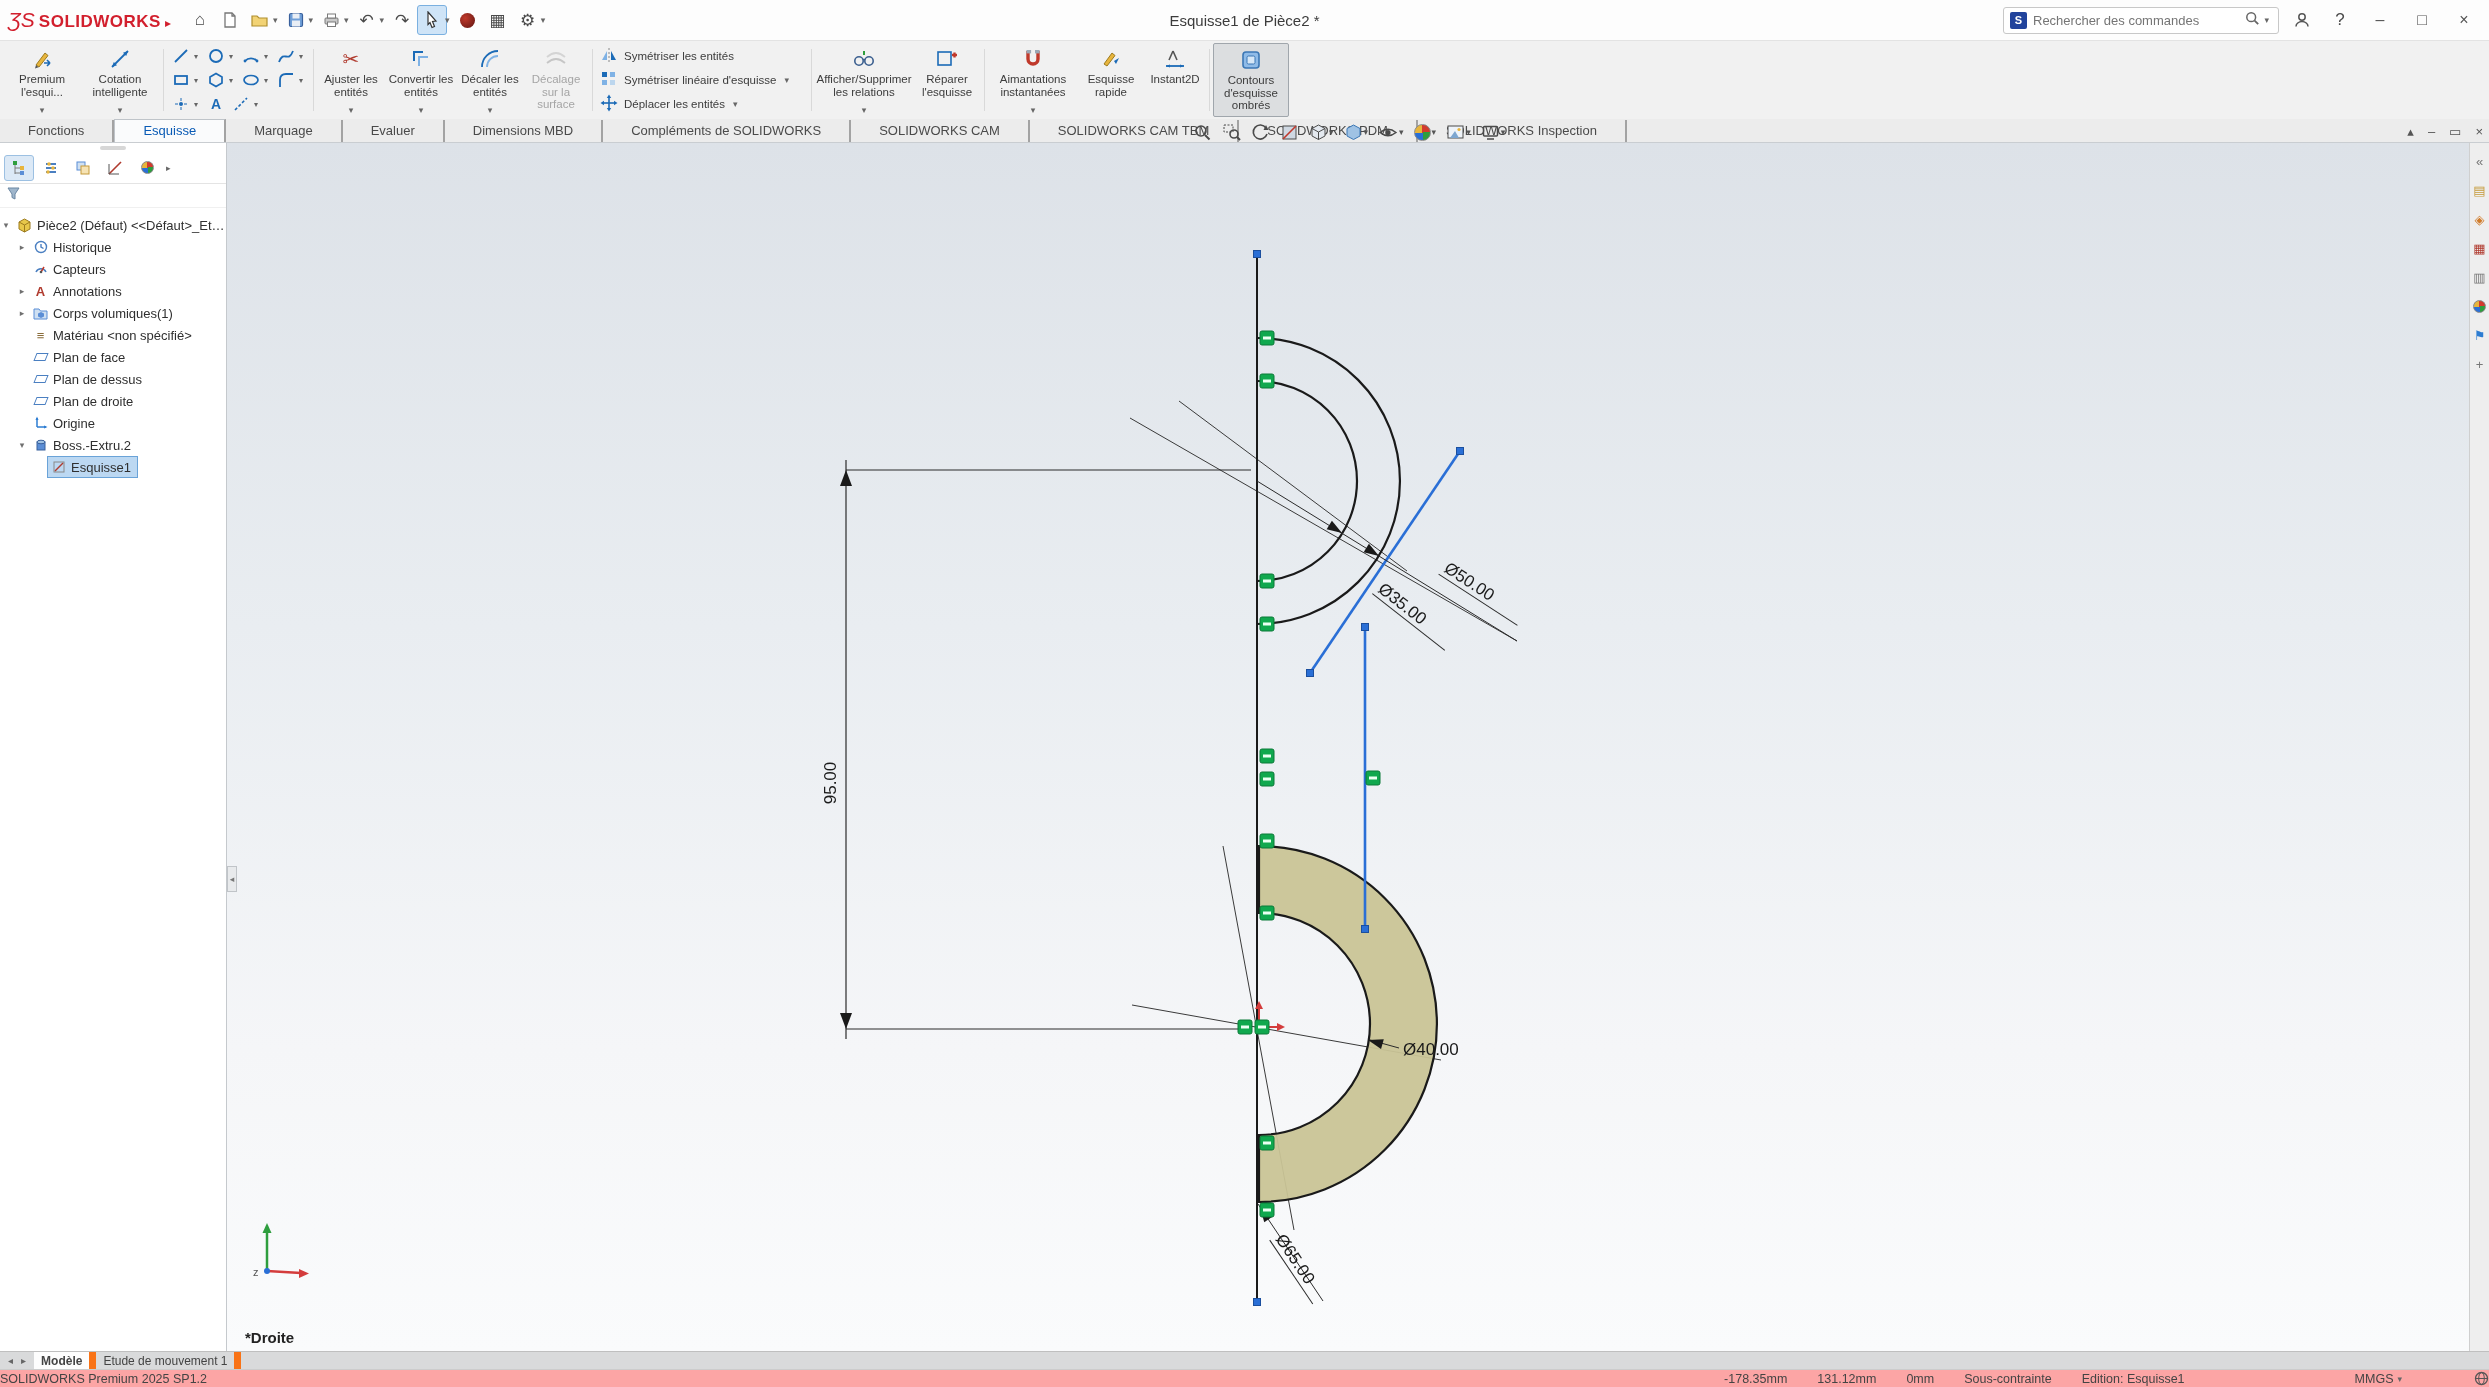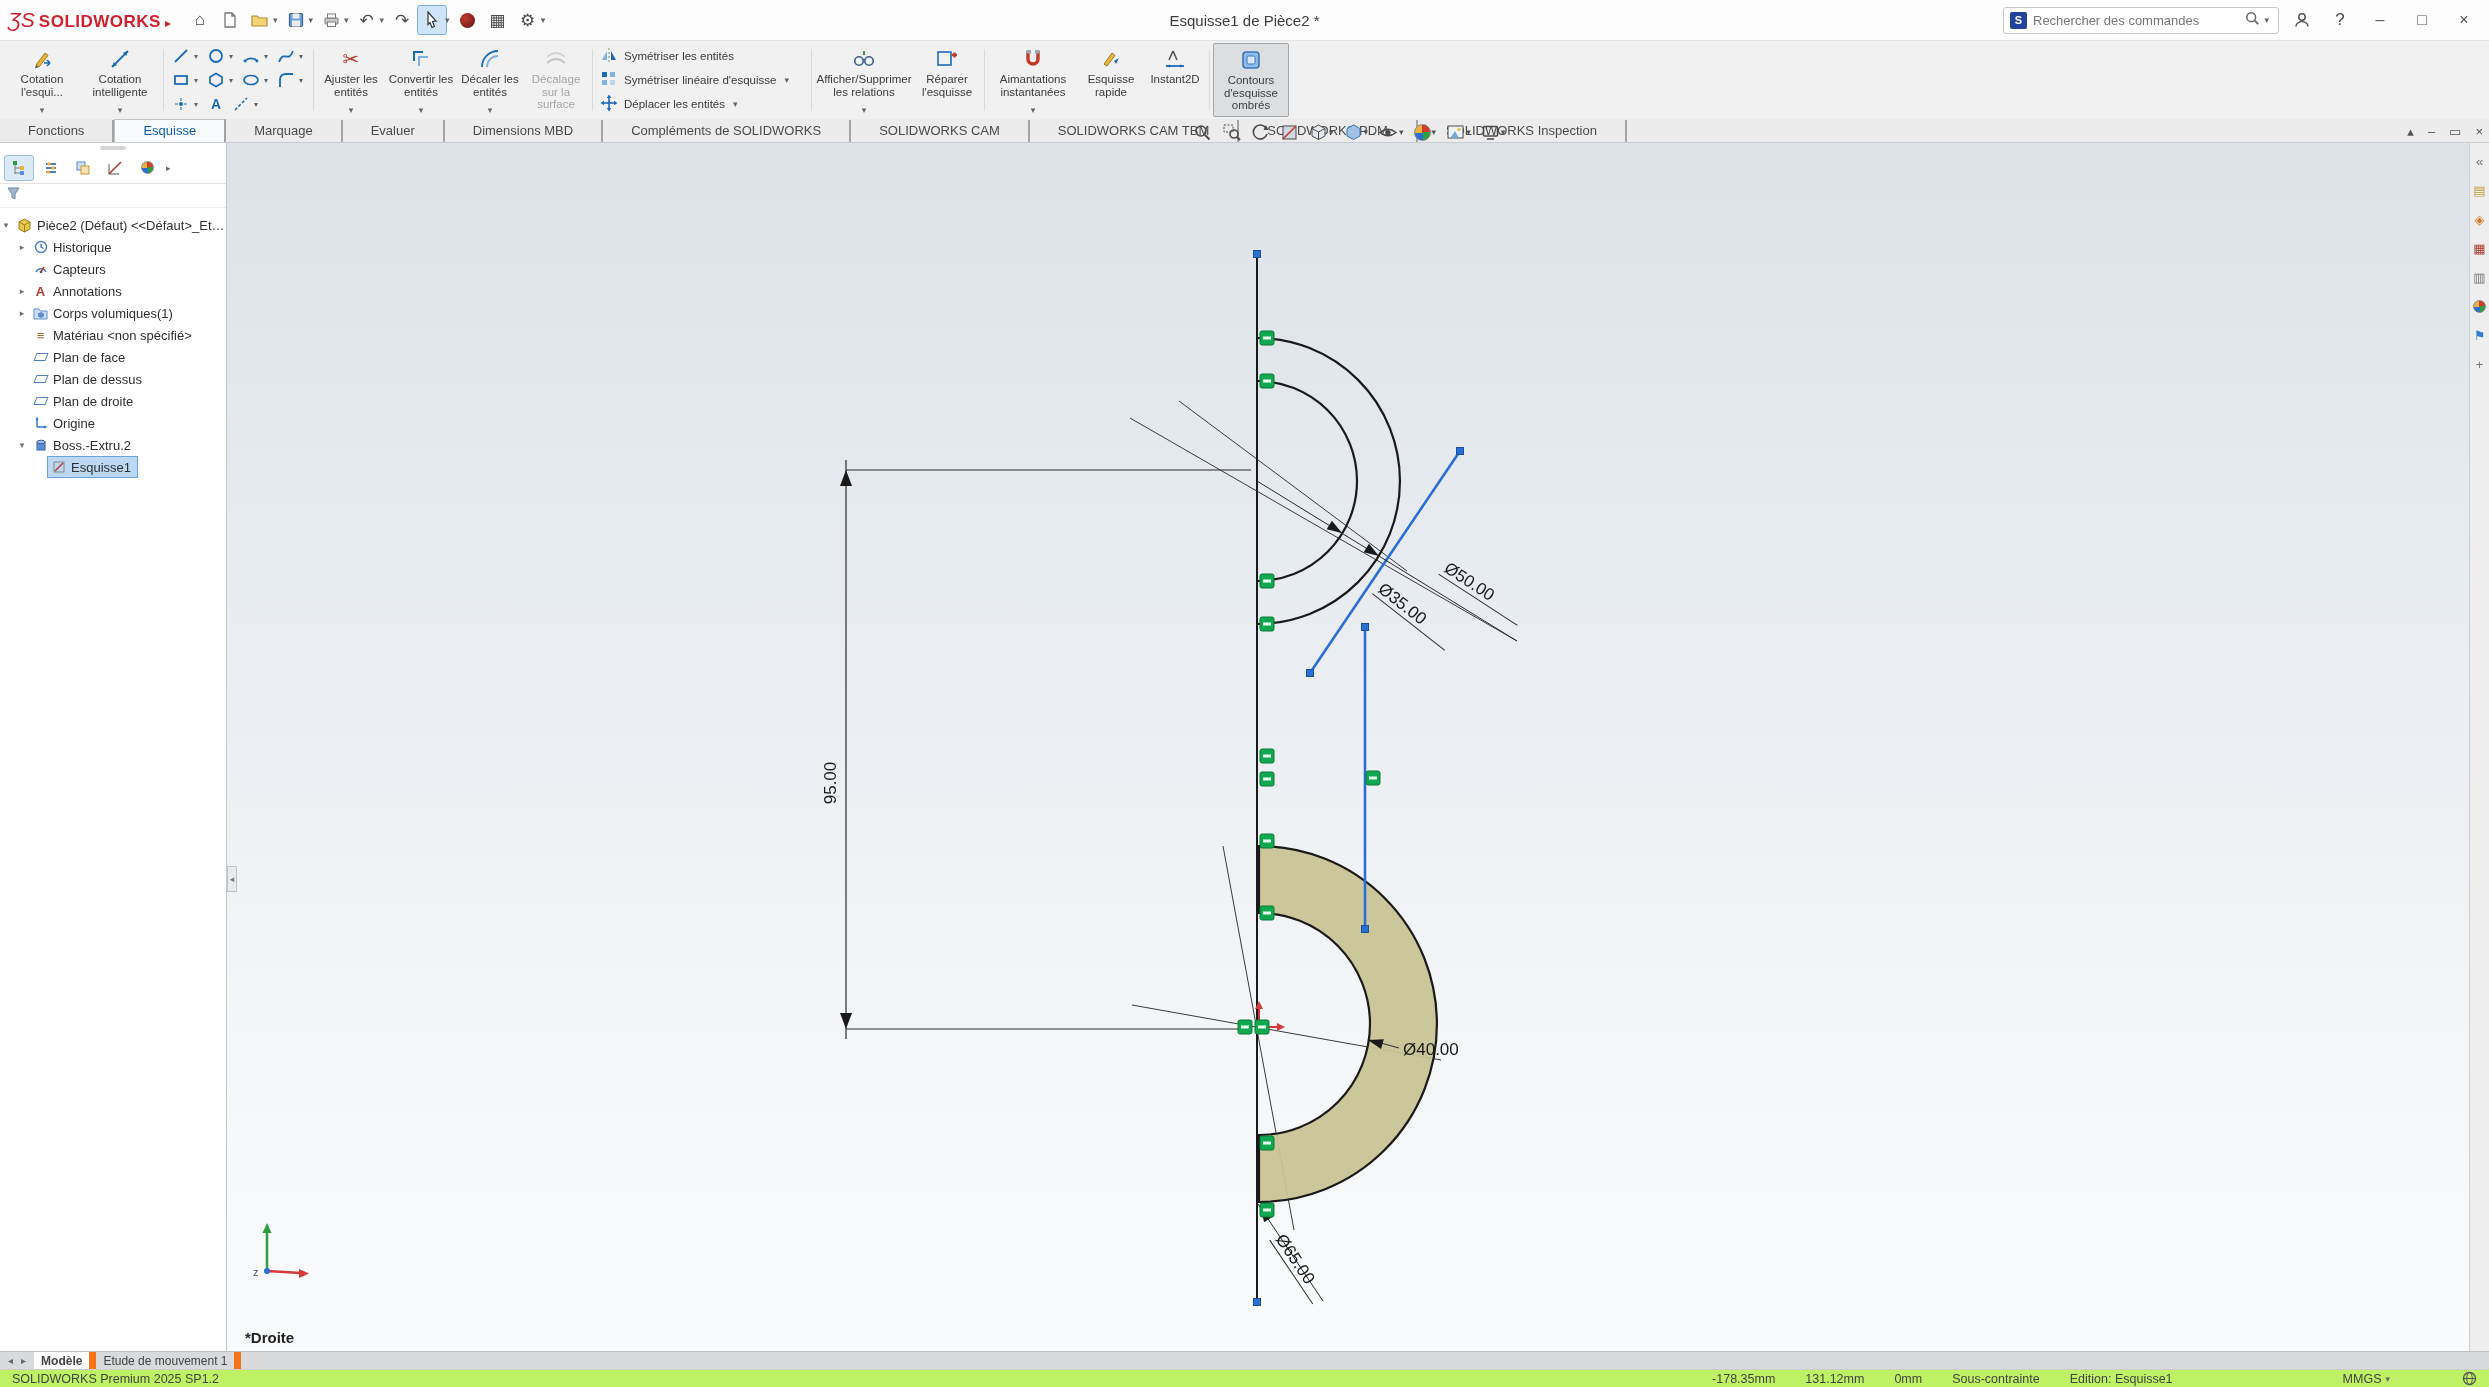--- a/index.html
+++ b/index.html
@@ -78,21 +78,21 @@
   .taskstrip{position:absolute;left:2469px;top:0;width:20px;height:1208px;background:#eeeeee;border-left:1px solid #cfcfcf;display:flex;flex-direction:column;align-items:center;padding-top:10px;gap:12px}
   .tsico{width:17px;height:17px;display:flex;align-items:center;justify-content:center;font-size:13px;color:#777}
 
   
   .modeltabs{position:absolute;left:0;top:1351px;width:2489px;height:18px;background:#d9dadb;border-top:1px solid #bfbfbf;display:flex;align-items:stretch;font-size:12px;color:#444}
   .mt-arrows{display:flex;align-items:center;gap:8px;padding:0 8px;color:#666;font-size:10px}
   .mtab{display:flex;align-items:center;padding:0 7px;border-right:7px solid #f97316}
   .mtab.active{background:#fdfdfd;font-weight:bold}
 
   
-  .statusbar{position:absolute;left:0;top:1369px;width:2489px;height:18px;background:#bef264;border-top:1px solid #cccccc;display:flex;align-items:center;padding:0 12px;font-size:12.5px;color:#444}
+  .statusbar{position:absolute;left:0;top:1369px;width:2489px;height:18px;background:#fca5a5;border-top:1px solid #cccccc;display:flex;align-items:center;padding:0 0;font-size:12.5px;color:#444}
   .sb-right{margin-left:auto;display:flex;align-items:center;gap:30px}
   .sb-units{margin-left:140px;display:flex;align-items:center;gap:4px}
   .sb-globe{margin-left:42px;display:flex;align-items:center}
 </style>
 </head>
 <body>
 
 <div class="titlebar">
   <div class="logo">
     <span class="logo-mark">ƷS</span>
@@ -171,21 +171,21 @@
 
 <div class="ribbon">
   <div class="rbtn" style="width:76px">
     <span class="ricon">
         <svg width="24" height="24" viewBox="0 0 24 24">
           <path d="M6 18 L15 6 L18 8.5 L9 20 Z" fill="#e8b53c" stroke="#9c7b1f" stroke-width="1"></path>
           <path d="M6 18 L5 21.5 L8.5 20.3 Z" fill="#555"></path>
           <path d="M14 16 h6 M20 16 l-3-3 M20 16 l-3 3" stroke="#1c6bb7" stroke-width="1.6" fill="none"></path>
         </svg>
       </span>
-    <span class="rlabel">Cotation l'esqui...</span>
+    <span class="rlabel">Premium l'esqui...</span>
     <span class="rcaret">▾</span>
   </div>
   <div class="rbtn" style="width:80px">
     <span class="ricon">
         <svg width="24" height="24" viewBox="0 0 24 24">
           <line x1="4" y1="20" x2="20" y2="4" stroke="#1c6bb7" stroke-width="1.8"></line>
           <polygon points="4,20 9,18.2 5.8,15" fill="#1c6bb7"></polygon>
           <polygon points="20,4 15,5.8 18.2,9" fill="#1c6bb7"></polygon>
         </svg>
       </span>

